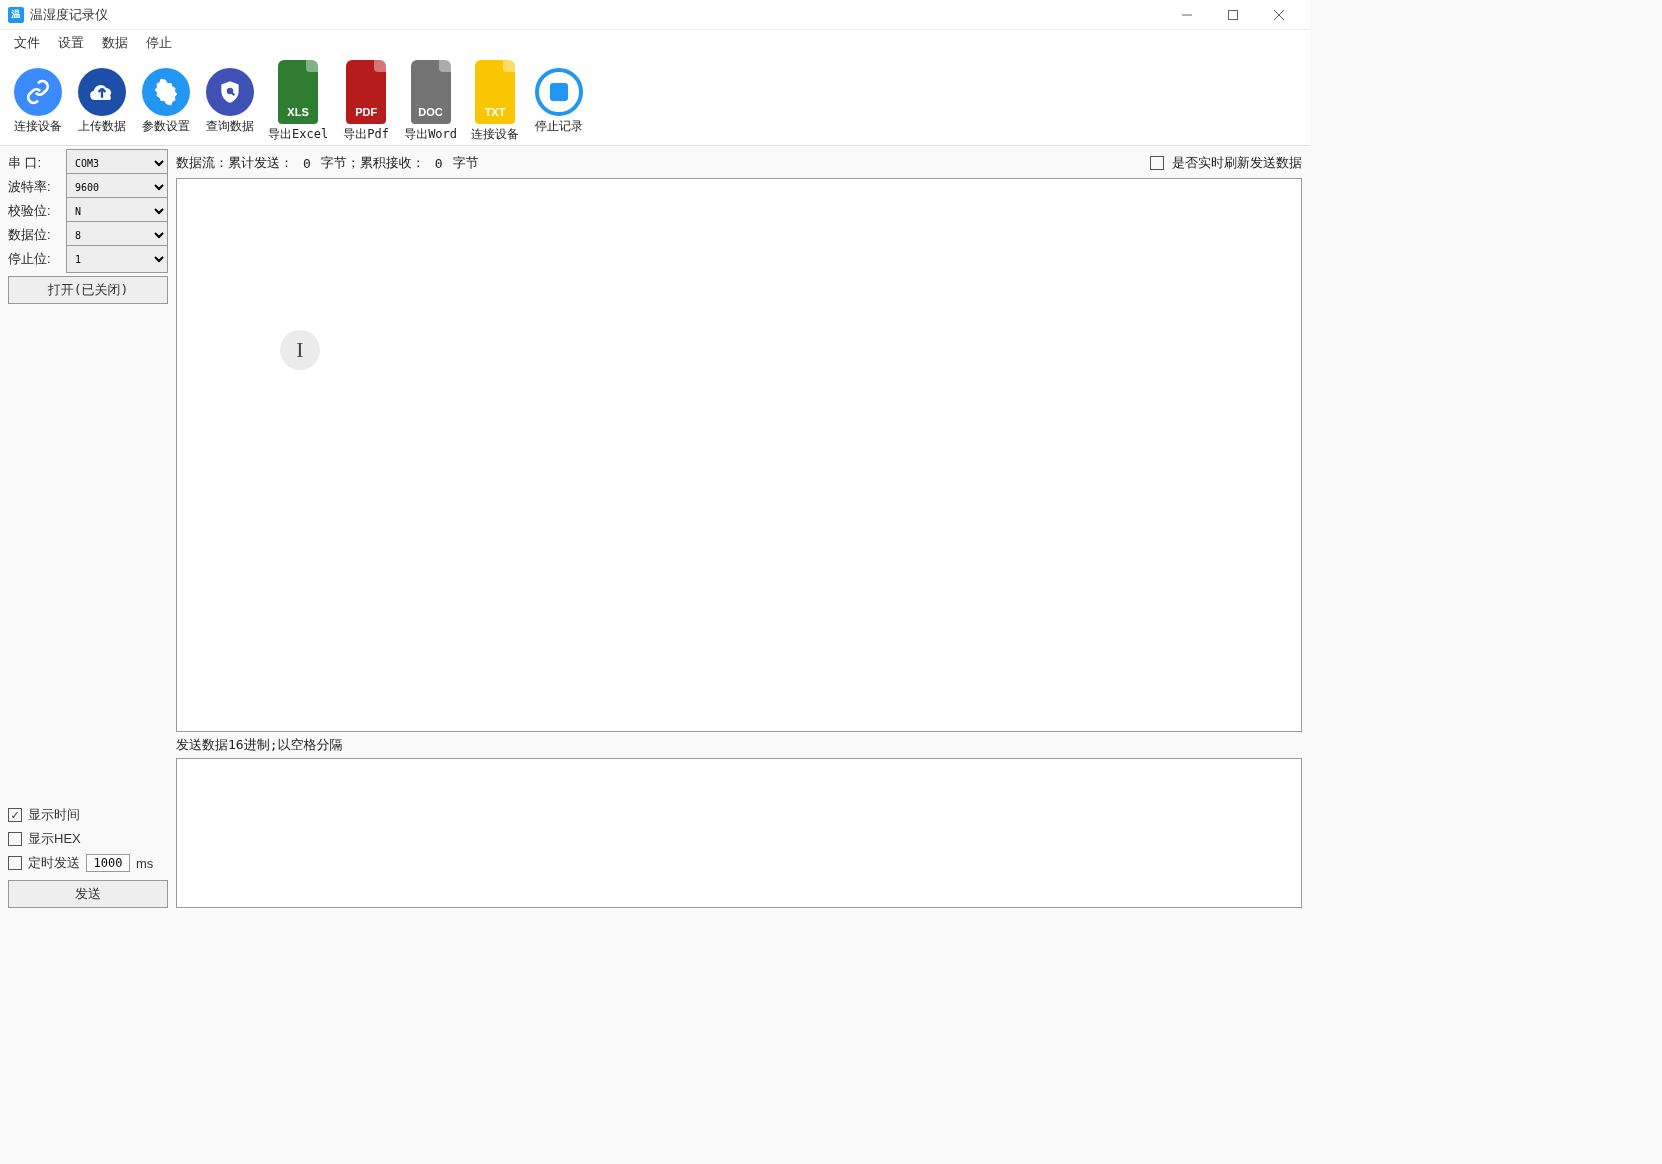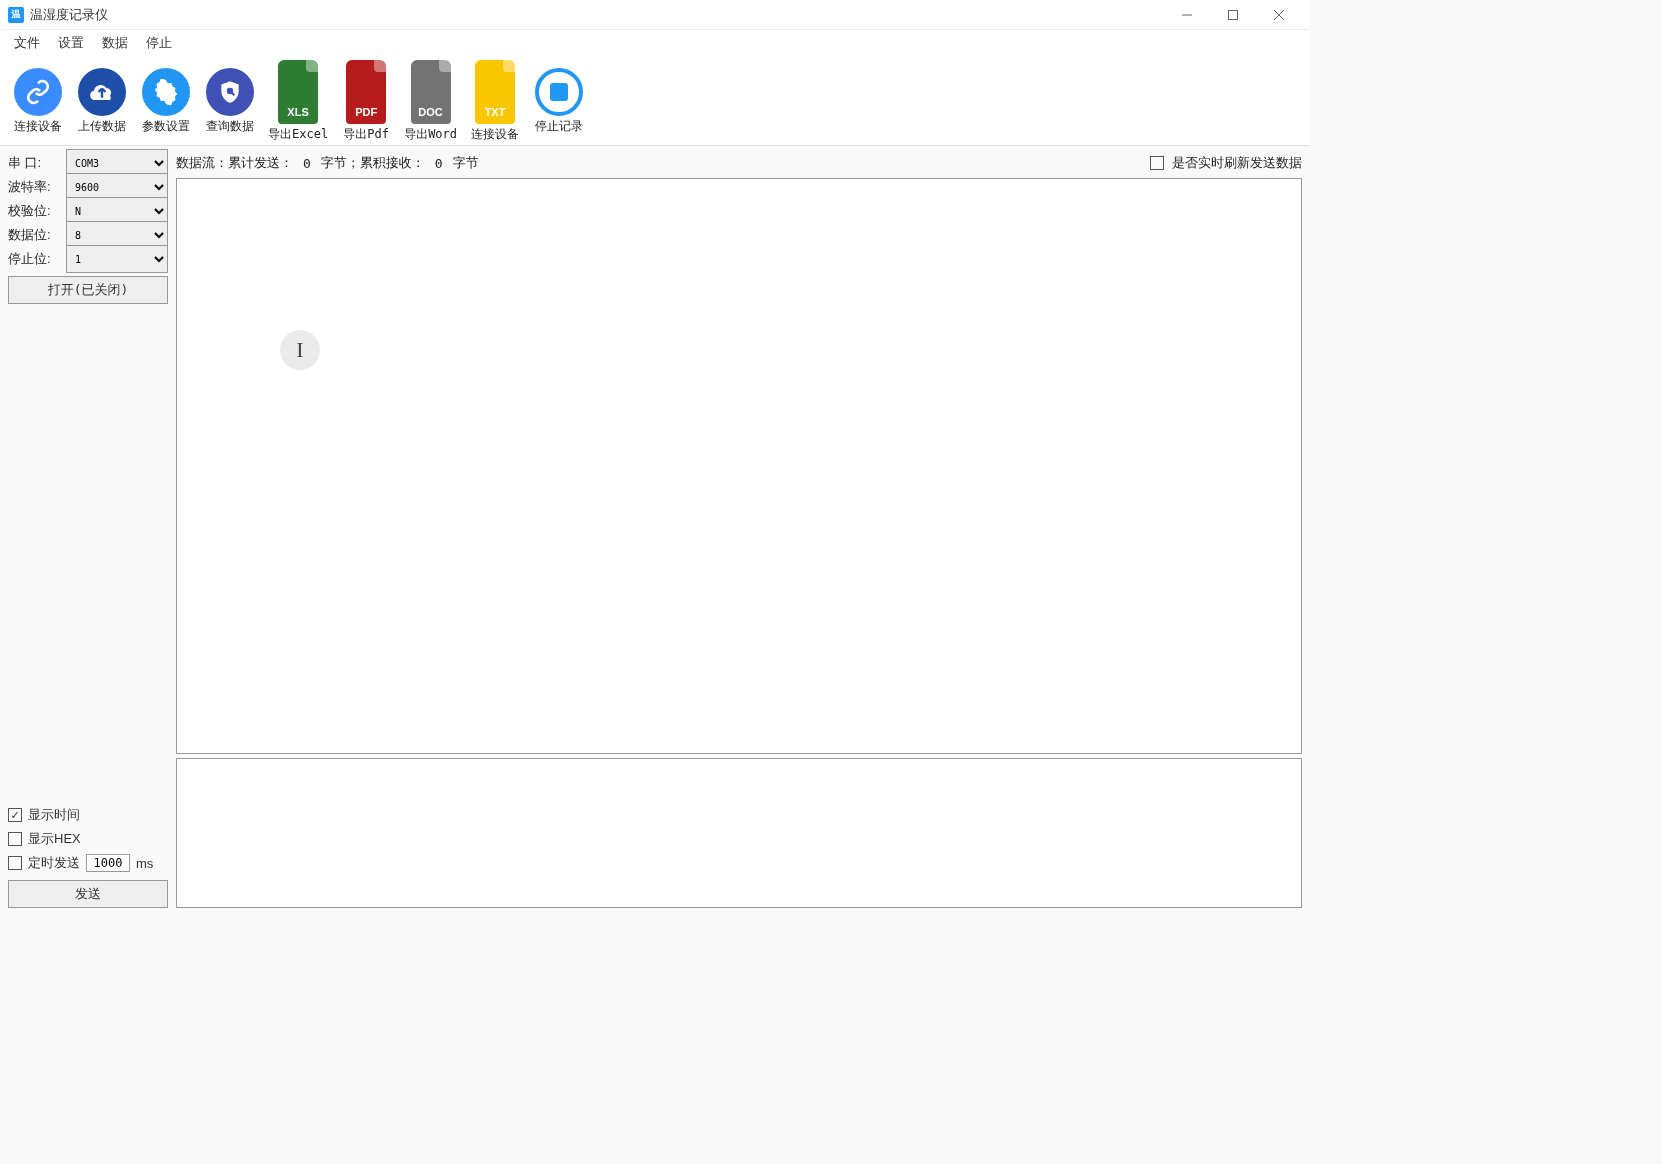--- a/index.html
+++ b/index.html
@@ -277,17 +277,18 @@
       <span style="margin:0 10px">0</span>
       <span>字节；</span>
       <span>累积接收：</span>
       <span style="margin:0 10px">0</span>
       <span>字节</span>
       <div class="fill"></div>
       <div class="checkbox"></div>
       <span style="margin-left:8px">是否实时刷新发送数据</span>
     </div>
     <textarea class="textarea-big" style=""></textarea>
+    <span class="send-label">发送数据16进制;以空格分隔</span>
     <textarea class="textarea-send" style=""></textarea>
   </div>
 </div>
 
 <div class="cursor-beam">I</div>
 
 </body></html>

